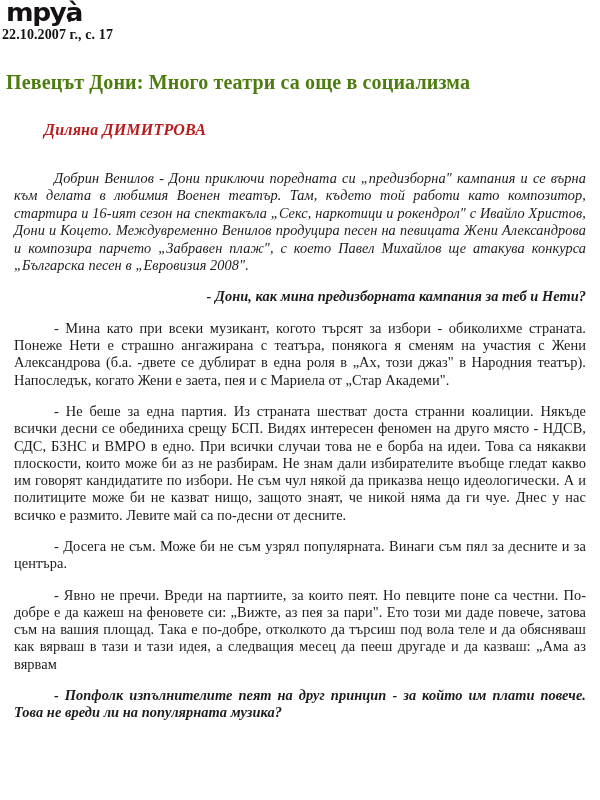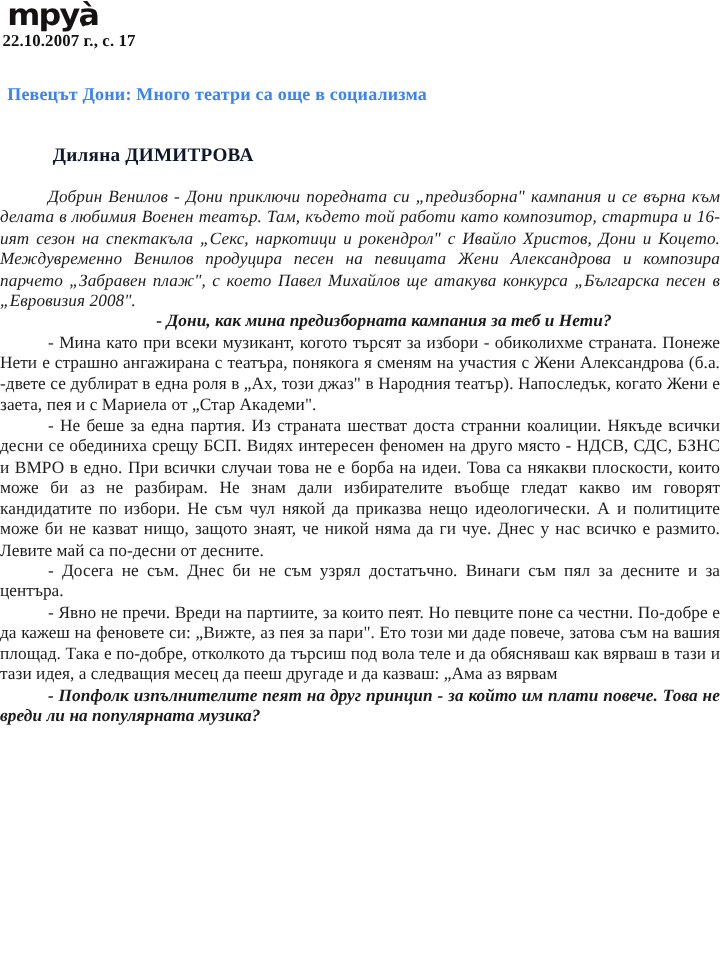--- a/index.html
+++ b/index.html
@@ -66,40 +66,41 @@
     white-space: nowrap;
   }
 
   
   .headline {
     position: absolute;
     left: 6px;
     top: 60px;
     width: 588px;
     font-weight: 700;
-    font-size: 15px;
+    font-size: 20px;
     line-height: 18px;
     letter-spacing: 0.15px;
-    color: #3b82f6;
+    color: #4d7c0f;
   }
 
   
   .byline {
     position: absolute;
     left: 44px;
     top: 120px;
     font-weight: 700;
     font-size: 16px;
     line-height: 20px;
     letter-spacing: 0.2px;
-    color: #0f172a;
+    color: #b91c1c;
+    font-style: italic;
   }
 
   .para {
-    margin: 0;
+    margin: 14px;
     text-align: justify;
     text-justify: inter-word;
     text-indent: 40px;
     font-size: 14.4px;
     line-height: 17.3px;
     letter-spacing: 0.05px;
     color: #1b1b1b;
     hyphens: none;
   }
   .para:last-child { text-align: justify; }
@@ -107,21 +108,21 @@
   .lead {
     font-style: italic;
     font-size: 14.3px;
     line-height: 17.4px;
     letter-spacing: 0.1px;
   }
 
   .question {
     font-style: italic;
     font-weight: 700;
-    text-align: center;
+    text-align: right;
     letter-spacing: 0.05px;
   }
 
   .answer { }
 
   
   .article-clip {
     position: absolute;
     left: 0;
     top: 156px;
@@ -146,19 +147,19 @@
   <h1 class="headline">Певецът Дони: Много театри са още в социализма</h1>
 
   <div class="byline">Диляна ДИМИТРОВА</div>
 
   <div class="article-clip">
     <div id="article-flow">
       <p class="para lead">Добрин Венилов - Дони приключи поредната си „предизборна" кампания и се върна към делата в любимия Военен театър. Там, където той работи като композитор, стартира и 16-ият сезон на спектакъла „Секс, наркотици и рокендрол" с Ивайло Христов, Дони и Коцето. Междувременно Венилов продуцира песен на певицата Жени Александрова и композира парчето „Забравен плаж", с което Павел Михайлов ще атакува конкурса „Българска песен в „Евровизия 2008".</p>
     <p class="para question">- Дони, как мина предизборната кампания за теб и Нети?</p>
         <p class="para answer">- Мина като при всеки музикант, когото търсят за избори - обиколихме страната. Понеже Нети е страшно ангажирана с театъра, понякога я сменям на участия с Жени Александрова (б.а. -двете се дублират в една роля в „Ах, този джаз" в Народния театър). Напоследък, когато Жени е заета, пея и с Мариела от „Стар Академи".</p>
         <p class="para answer">- Не беше за една партия. Из страната шестват доста странни коалиции. Някъде всички десни се обединиха срещу БСП. Видях интересен феномен на друго място - НДСВ, СДС, БЗНС и ВМРО в едно. При всички случаи това не е борба на идеи. Това са някакви плоскости, които може би аз не разбирам. Не знам дали избирателите въобще гледат какво им говорят кандидатите по избори. Не съм чул някой да приказва нещо идеологически. А и политиците може би не казват нищо, защото знаят, че никой няма да ги чуе. Днес у нас всичко е размито. Левите май са по-десни от десните.</p>
-        <p class="para answer">- Досега не съм. Днес би не съм узрял достатъчно. Винаги съм пял за десните и за центъра.</p>
+        <p class="para answer">- Досега не съм. Може би не съм узрял популярната. Винаги съм пял за десните и за центъра.</p>
         <p class="para answer">- Явно не пречи. Вреди на партиите, за които пеят. Но певците поне са честни. По-добре е да кажеш на феновете си: „Вижте, аз пея за пари". Ето този ми даде повече, затова съм на вашия площад. Така е по-добре, отколкото да търсиш под вола теле и да обясняваш как вярваш в тази и тази идея, а следващия месец да пееш другаде и да казваш: „Ама аз вярвам</p>
         <p class="para question">- Попфолк изпълнителите пеят на друг принцип - за който им плати повече. Това не вреди ли на популярната музика?</p>
       </div>
   </div>
 
 </div>
 
 </body></html>

